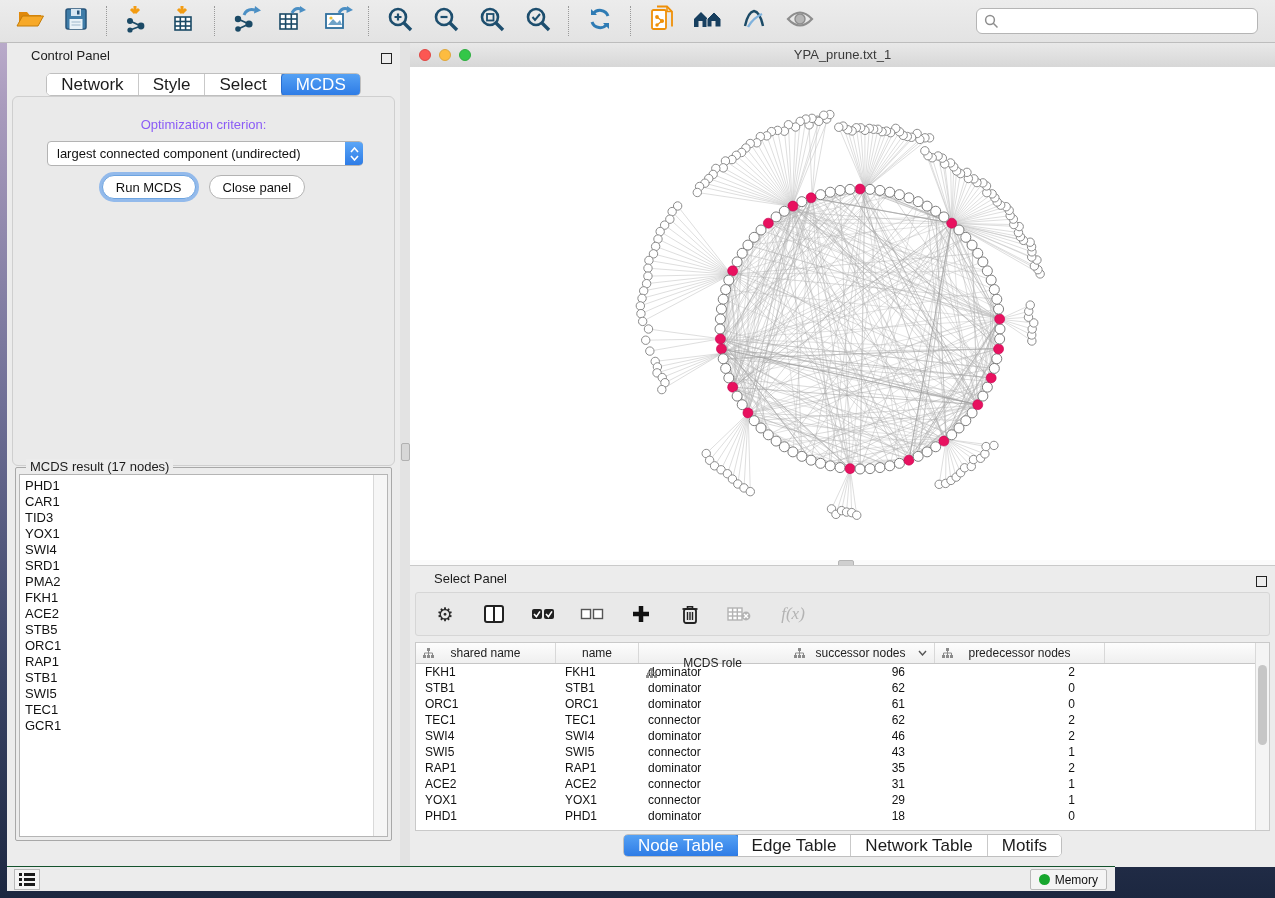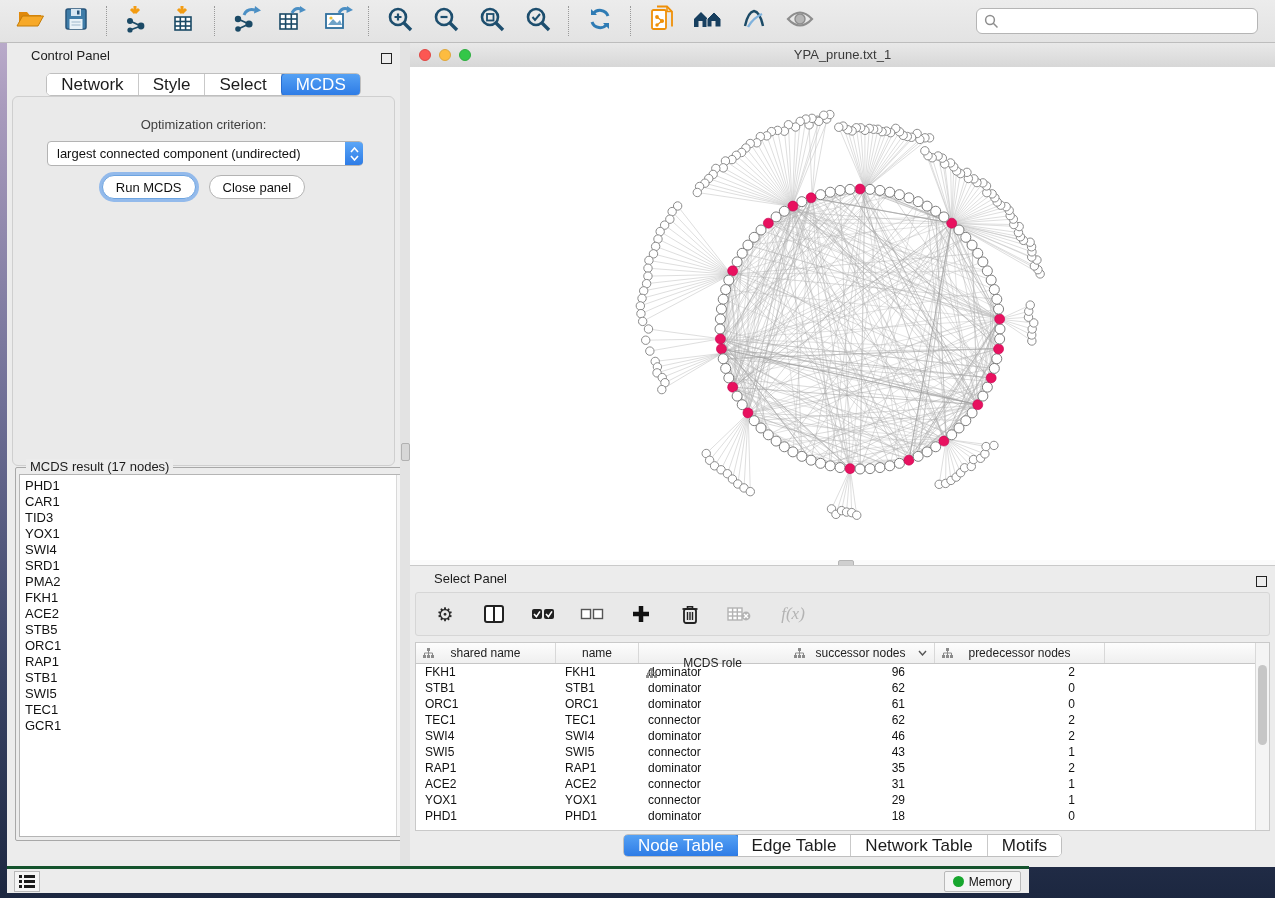--- a/index.html
+++ b/index.html
@@ -25,31 +25,31 @@
   .panel-title{position:absolute;left:8px;top:5px;font-size:13px;color:#1c1c1c;}
   .win-btns{position:absolute;right:6px;top:6px;display:flex;gap:8px;align-items:center;}
   .float-ico{width:9px;height:9px;border:1.4px solid #222;background:transparent;}
   .tabs-row{position:absolute;left:0;top:30px;width:100%;display:flex;justify-content:center;}
   .tabgroup{display:flex;border:1px solid #bfbfbf;border-radius:5px;background:#fff;overflow:hidden;height:21px;}
   .tab{padding:0 14px;font-size:17px;color:#1c1c1c;display:flex;align-items:center;border-right:1px solid #c9c9c9;background:#fff;}
   .tab:last-child{border-right:none;}
   .tab.sel{background:linear-gradient(#55a1f4,#2e7ce6);color:#fff;border-radius:4px;margin:-1px;border:1px solid #2a6fd0;}
   .tab-content{position:absolute;left:5px;top:53px;width:381px;height:368px;background:#eaeaea;
     border:1px solid #cfcfcf;border-radius:6px;}
-  .opt-label{position:absolute;left:0;top:20px;width:100%;text-align:center;font-size:13px;color:#404040;}
+  .opt-label{position:absolute;left:0;top:20px;width:100%;text-align:center;font-size:13px;color:#8b5cf6;}
   .select{position:absolute;left:34px;top:44px;width:314px;height:23px;background:#fff;border:1px solid #b3b3b3;
     border-radius:4px;display:flex;align-items:center;}
   .select .val{flex:1;font-size:13px;color:#111;padding-left:9px;white-space:nowrap;}
   .select .stepper{width:18px;height:23px;margin-right:-1px;border-radius:0 4px 4px 0;
     background:linear-gradient(#5ba6f7,#2e7ce6);display:flex;flex-direction:column;align-items:center;justify-content:center;gap:2px;}
   .btn-row{position:absolute;left:0;top:78px;width:100%;display:flex;justify-content:center;gap:13px;}
   .mac-btn{height:22px;padding:0 13px;background:#fff;border:1px solid #b3b3b3;border-radius:12px;
     font-size:13px;color:#111;display:flex;align-items:center;}
   .mac-btn.focus{box-shadow:0 0 0 3px rgba(100,160,235,.65);border-color:#6da4e0;}
-  .group-box{position:absolute;left:8px;top:424px;width:375px;height:372px;border:1px solid #a8a8a8;border-radius:2px;padding-left:23px;}
+  .group-box{position:absolute;left:8px;top:424px;width:375px;height:372px;border:1px solid #a8a8a8;border-radius:2px;}
   .group-legend{position:absolute;left:10px;top:-9px;background:#ececec;padding:0 4px;font-size:13px;color:#1c1c1c;}
   .mcds-list{position:absolute;left:3px;top:6px;right:3px;bottom:3px;background:#fff;border:1px solid #b5b5b5;overflow:hidden;}
   .mcds-scroll{position:absolute;top:0;right:0;width:13px;height:100%;background:#f6f6f6;border-left:1px solid #d9d9d9;}
   .mcds-items{position:absolute;left:5px;top:3px;right:16px;}
   .mcds-item{font-size:13px;color:#111;line-height:16px;}
   
   .v-split{left:400px;top:43px;width:10px;height:823px;background:#e3e3e3;border-right:1px solid #adadad;}
   .v-grip{position:absolute;left:1px;top:400px;width:7px;height:16px;background:#d7d7d7;border:1px solid #b1b1b1;border-radius:2px;}
   .h-split{left:410px;top:560px;width:865px;height:5px;background:#fbfbfb;}
   .h-grip{position:absolute;left:428px;top:0;width:14px;height:5px;background:#cfcfcf;border:1px solid #b5b5b5;border-radius:2px;}
@@ -75,21 +75,21 @@
   .th .tree-ico{position:absolute;left:7px;top:5px;}
   .th .sort{position:absolute;right:7px;top:7px;}
   .tr{display:flex;height:16px;}
   .td{font-size:12px;color:#111;box-sizing:border-box;white-space:nowrap;overflow:hidden;line-height:16px;}
   .td.txt{padding-left:9px;text-align:left;}
   .td.num{padding-right:30px;text-align:right;}
   .tbl-scroll{position:absolute;top:0;right:0;width:13px;height:100%;background:#f4f4f4;border-left:1px solid #d9d9d9;}
   .tbl-thumb{position:absolute;top:22px;left:1.5px;width:9px;height:80px;background:#c6c6c6;border-radius:5px;}
   .tp-tabs-row{position:absolute;left:0;top:268px;width:100%;display:flex;justify-content:center;align-items:flex-end;}
   
-  .status-bar{left:7px;top:866px;width:1022px;height:24px;background:#ececec;border-top:3px solid #14532d;}
+  .status-bar{left:7px;top:866px;width:1108px;height:24px;background:#ececec;border-top:1px solid #14532d;}
   .list-btn{position:absolute;left:7px;top:2px;width:24px;height:19px;background:#f4f4f4;border:1px solid #b9b9b9;
     display:flex;align-items:center;justify-content:center;}
   .memory-btn{position:absolute;right:8px;top:2px;height:19px;background:#f4f4f4;border:1px solid #b9b9b9;border-radius:2px;
     display:flex;align-items:center;gap:5px;padding:0 8px;font-size:12px;color:#111;}
   .mem-dot{width:11px;height:11px;border-radius:50%;}
 </style>
 </head>
 <body>
 
 <div class="abs toolbar">

